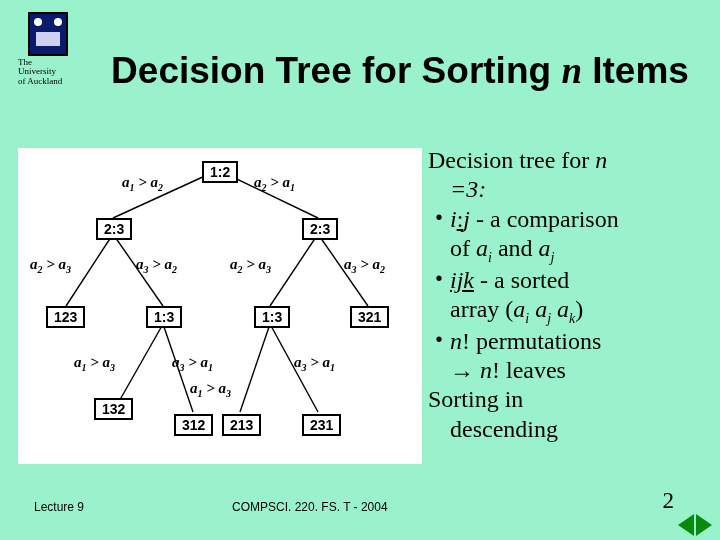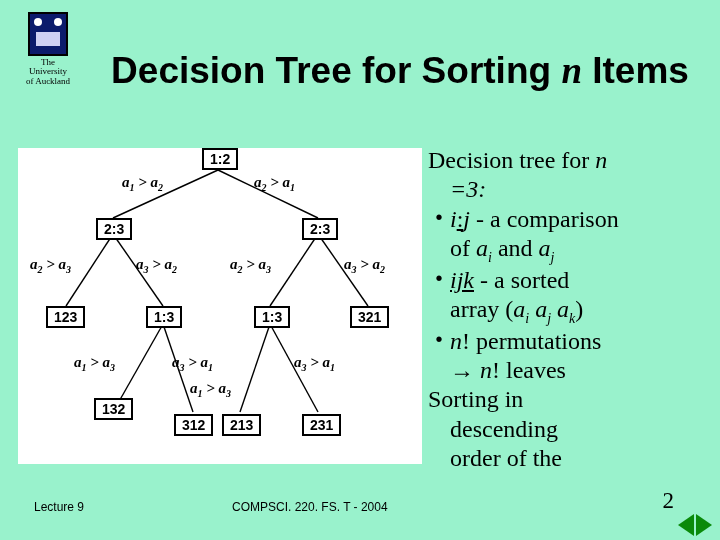--- a/index.html
+++ b/index.html
@@ -10,21 +10,21 @@
     background: #99f2cc;
     font-family: Arial, Helvetica, sans-serif;
     position: relative;
     overflow: hidden;
   }
   .logo {
     position: absolute;
     left: 18px;
     top: 12px;
     width: 60px;
-    text-align: center;
+    text-align: left;
   }
   .crest {
     width: 40px; height: 44px;
     margin: 0 auto 2px;
     background: #0b1b6b;
     border: 2px solid #000;
     position: relative;
   }
   .crest::before, .crest::after {
     content: "";
@@ -159,21 +159,21 @@
       <line x1="95" y1="86" x2="145" y2="158"></line>
       <line x1="300" y1="86" x2="252" y2="158"></line>
       <line x1="300" y1="86" x2="350" y2="158"></line>
       <line x1="145" y1="176" x2="95" y2="264"></line>
       <line x1="145" y1="176" x2="175" y2="264"></line>
       <line x1="252" y1="176" x2="222" y2="264"></line>
       <line x1="252" y1="176" x2="300" y2="264"></line>
     </g>
   </svg>
 
-  <div class="node" style="left:184px; top:0">1:2</div>
+  <div class="node" style="left:184px; top:13px">1:2</div>
   <div class="node" style="left:78px;  top:70px">2:3</div>
   <div class="node" style="left:284px; top:70px">2:3</div>
   <div class="node" style="left:28px;  top:158px">123</div>
   <div class="node" style="left:128px; top:158px">1:3</div>
   <div class="node" style="left:236px; top:158px">1:3</div>
   <div class="node" style="left:332px; top:158px">321</div>
   <div class="node" style="left:76px;  top:250px">132</div>
   <div class="node" style="left:156px; top:266px">312</div>
   <div class="node" style="left:204px; top:266px">213</div>
   <div class="node" style="left:284px; top:266px">231</div>
@@ -203,21 +203,20 @@
       <span><span class="ital u">ijk</span><span> - a sorted</span></span>
     </div>
   <div class="ind"><span>array (</span><span class="ital"><span>a</span><sub>i</sub></span><span class="ital"><span> a</span><sub>j</sub></span><span class="ital"><span> a</span><sub>k</sub></span><span>)</span></div>
   <div class="row">
       <span class="bul">•</span>
       <span><span class="ital">n</span><span>! permutations</span></span>
     </div>
   <div class="ind"><span>→ </span><span class="ital">n</span><span>! leaves</span></div>
   <div>Sorting in</div>
   <div class="ind">descending</div>
-  <div class="ind">order of the</div>
 </div>
 
 <div class="footer">
   <div class="lecture">Lecture 9</div>
   <div class="course">COMPSCI. 220. FS. T - 2004</div>
   <div class="pagen">2</div>
 </div>
 
 <div class="nav">
   <div class="tri left"></div>

